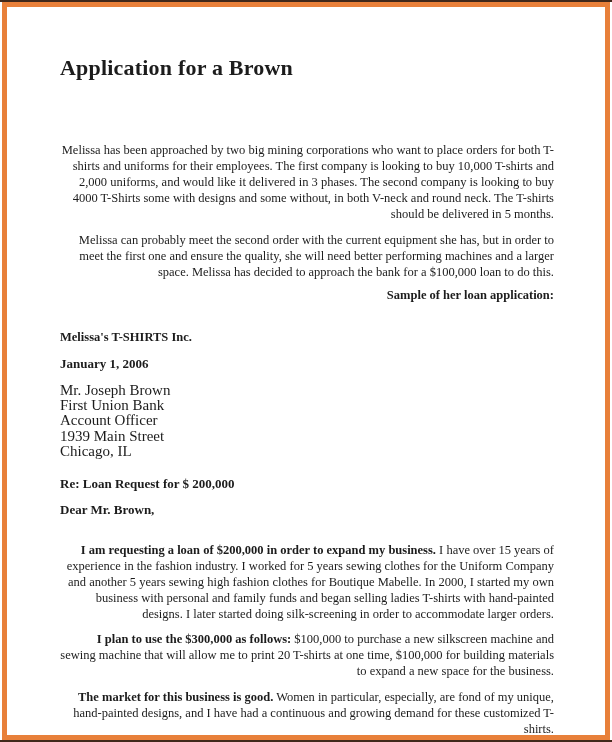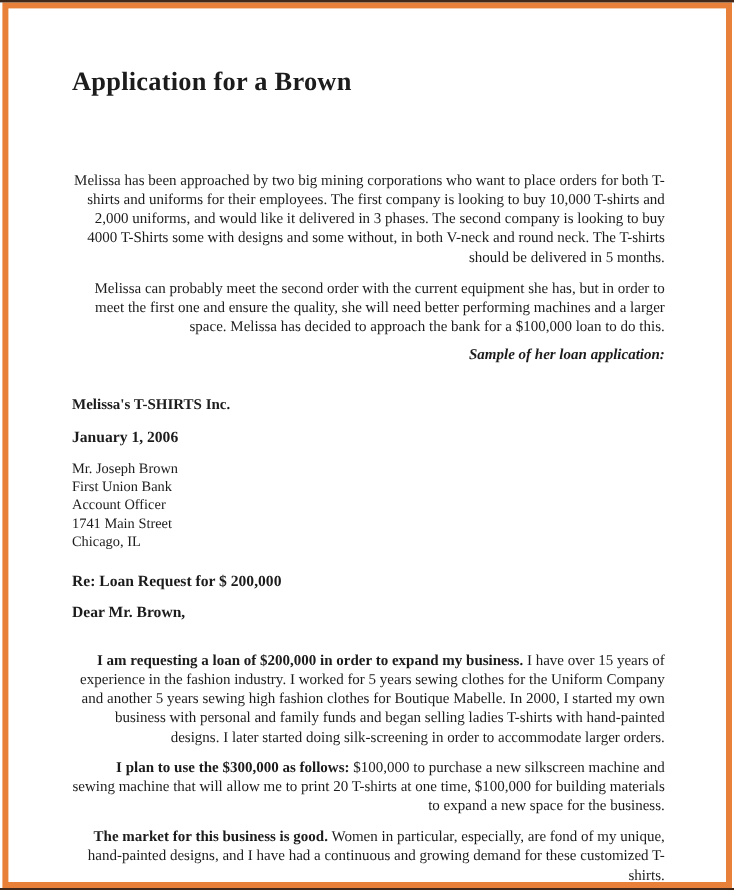--- a/index.html
+++ b/index.html
@@ -51,37 +51,37 @@
     letter-spacing: 0.2px;
   }
   .para {
     margin: 10px 0 0 0;
     font-size: 12.5px;
     line-height: 16px;
     text-align: right;
   }
   .para-first { margin-top: 60px; }
   .bold { font-weight: bold; }
-  .sample-label { margin-top: 7px; font-style: italic; }
+  .sample-label { margin-top: 7px; }
   .company-heading {
     margin: 26px 0 0 0;
     font-size: 12.5px;
     line-height: 16px;
     font-weight: bold;
     text-align: left;
   }
   .line {
     font-size: 13px;
     line-height: 16px;
     font-weight: bold;
   }
   .date { margin-top: 11px; }
   .address { margin-top: 11px; }
   .address div {
-    font-size: 12px;
+    font-size: 15px;
     line-height: 15.2px;
   }
   .subject { margin-top: 17px; }
   .salutation { margin-top: 10px; }
   .body-para-1 { margin-top: 24px; }
   .body-para-2 { margin-top: 9px; }
   .body-para-3 { margin-top: 10px; }
 </style>
 </head>
 <body>
@@ -102,21 +102,21 @@
     <p class="para bold sample-label">Sample of her loan application:</p>
 
     <div class="company-heading">Melissa's T-SHIRTS Inc.</div>
 
     <div class="line date">January 1, 2006</div>
 
     <div class="address">
       <div>Mr. Joseph Brown</div>
       <div>First Union Bank</div>
       <div>Account Officer</div>
-      <div>1741 Main Street</div>
+      <div>1939 Main Street</div>
       <div>Chicago, IL</div>
     </div>
 
     <div class="line subject">Re: Loan Request for $ 200,000</div>
 
     <div class="line salutation">Dear Mr. Brown,</div>
 
     <p class="para body-para-1"><span class="bold">I am requesting a loan of $200,000 in order to expand my business.</span> <span>I have over 15 years of experience in the fashion industry. I worked for 5 years sewing clothes for the Uniform Company and another 5 years sewing high fashion clothes for Boutique Mabelle. In 2000, I started my own business with personal and family funds and began selling ladies T-shirts with hand-painted designs. I later started doing silk-screening in order to accommodate larger orders.</span></p>
 
     <p class="para body-para-2"><span class="bold">I plan to use the $300,000 as follows:</span> <span>$100,000 to purchase a new silkscreen machine and sewing machine that will allow me to print 20 T-shirts at one time,  $100,000 for building materials to expand a new space for the business.</span></p>

